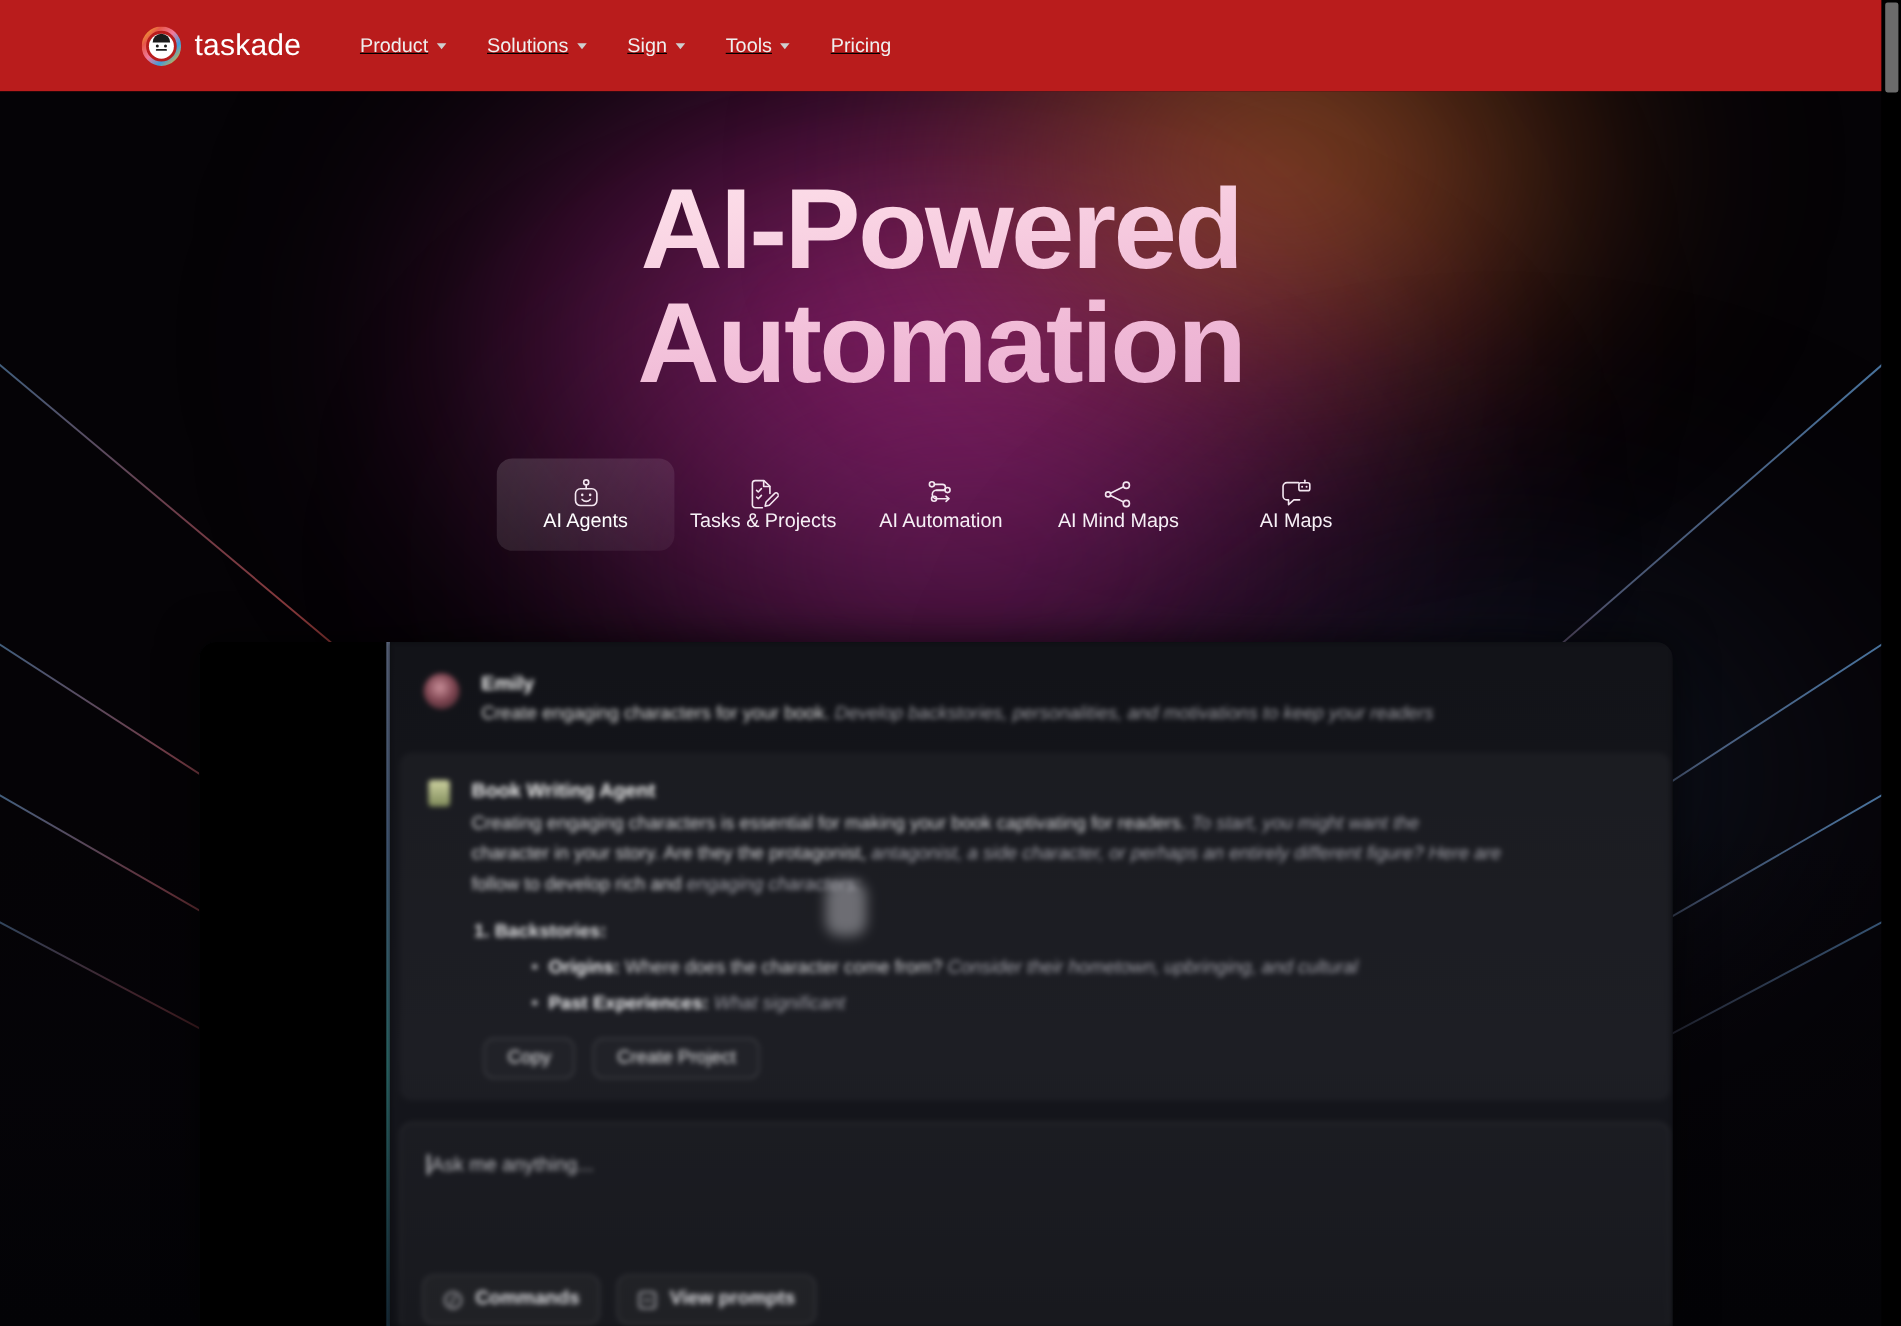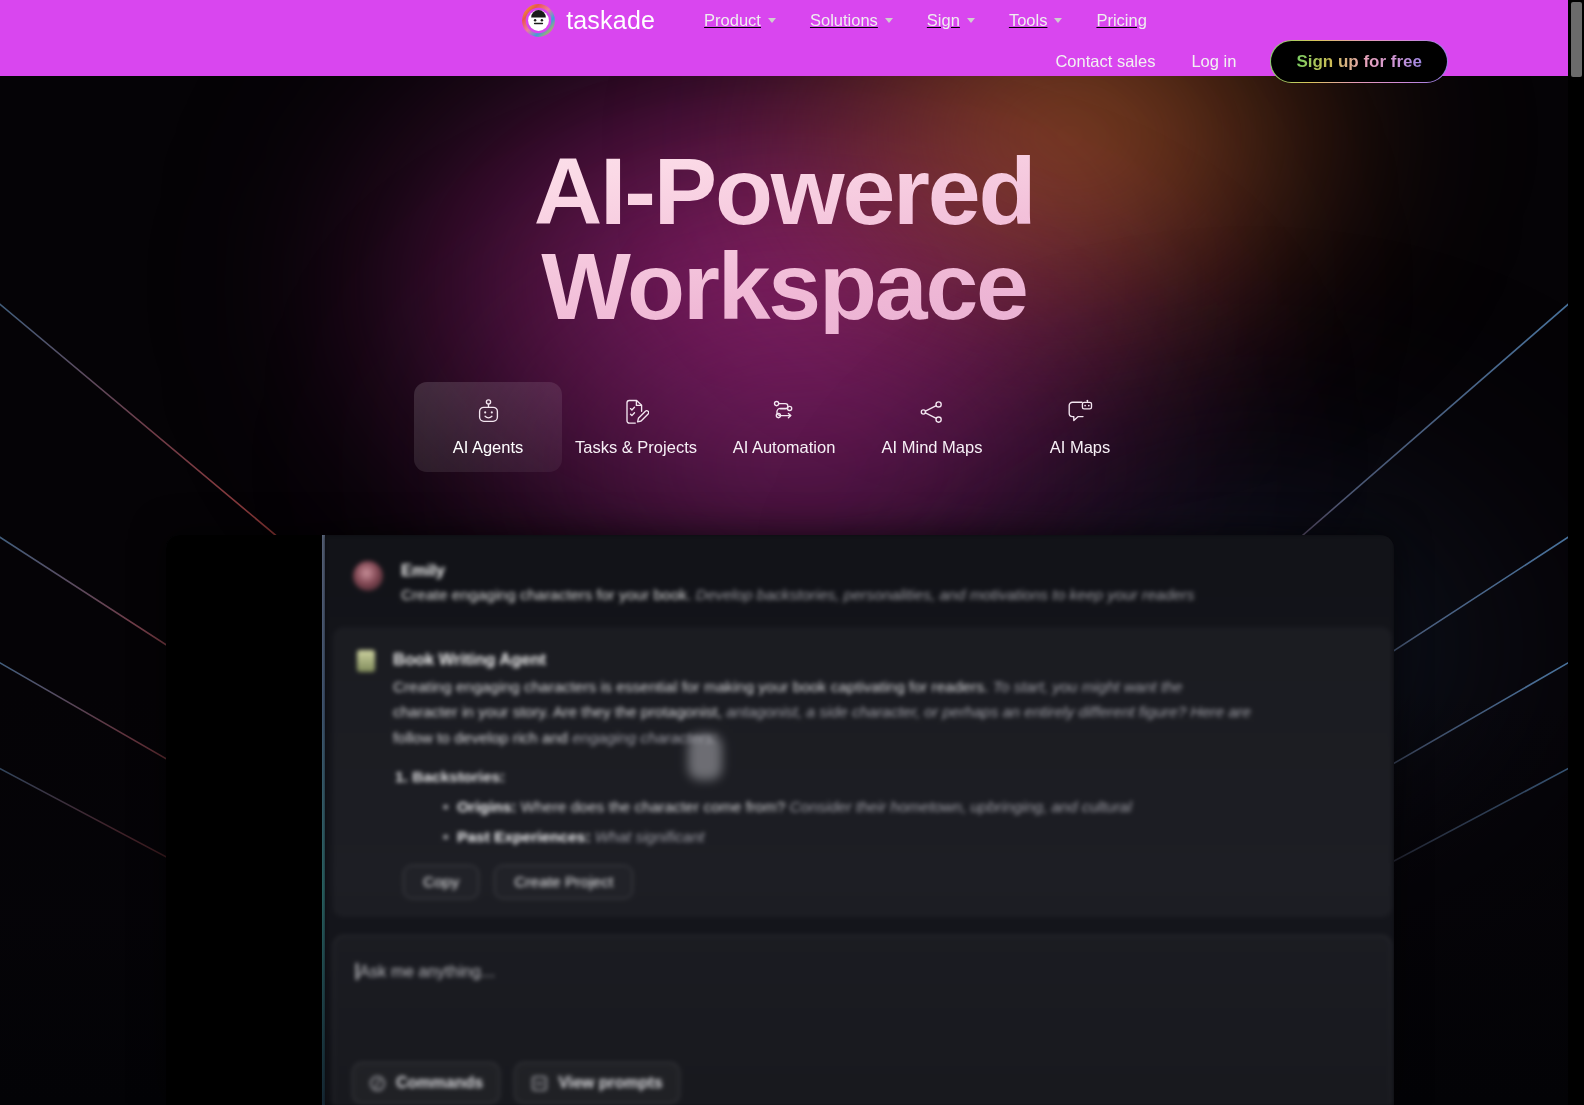--- a/index.html
+++ b/index.html
@@ -37,21 +37,21 @@
     position:absolute; left:0; bottom:0; width:100%; height:420px;
     background:linear-gradient(to bottom, rgba(5,3,6,0) 0%, rgba(5,4,8,0.75) 55%, rgba(3,3,6,1) 100%);
   }
 
   
   .grid-svg { position:absolute; left:0; top:0; width:1568px; height:1029px; }
 
   
   .navbar {
     position:absolute; left:0; top:0; width:1568px; height:76px;
-    display:flex; align-items:center; background:#d946ef; z-index:40;flex-direction:column;
+    display:flex; align-items:center; background:#b91c1c; z-index:40;
   }
   .nav-left { display:flex; align-items:center; margin-left:118px; }
   .logo { display:flex; align-items:center; gap:11px; margin-right:32px; }
   .logo-mark { width:33px; height:33px; position:relative; }
   .logo-text { font-size:25px; color:#fff; letter-spacing:0.2px; font-weight:400; }
   .nav-links { display:flex; align-items:center; gap:0px;text-decoration:underline; }
   .nav-item {
     display:flex; align-items:center; gap:7px;
     padding:0 17px; height:40px; color:#efefef; font-size:16.5px; cursor:pointer;
   }
@@ -78,21 +78,21 @@
     margin-top:56px; font-size:95px; line-height:1.0; font-weight:700; letter-spacing:-2.2px;
     background:linear-gradient(170deg,#fdf0f5 0%,#fbd9e6 30%,#f0b9d6 62%,#e2a5cf 100%);
     -webkit-background-clip:text; background-clip:text; color:transparent;
   }
   .hero-title .l2 { display:block; }
 
   
   .feature-tabs { margin-top:48px; display:flex; justify-content:center; align-items:stretch; gap:0px; }
   .f-tab {
     width:148px; padding:17px 24px 15px; border-radius:13px;
-    display:flex; flex-direction:column; align-items:center; gap:13px; cursor:pointer;
+    display:flex; flex-direction:column; align-items:center; cursor:pointer;
   }
   .f-tab.active { background:linear-gradient(150deg, rgba(255,255,255,0.14), rgba(255,255,255,0.05)); }
   .f-icon { height:26px; display:flex; align-items:center; justify-content:center; color:#f3e6f0; }
   .f-label { font-size:16.5px; color:#f7f0f6; white-space:nowrap; }
   .f-tab.active .f-label { color:#ffffff; }
 
   
   .app-preview {
     position:absolute; left:166px; top:535px; width:1228px; height:570px;
     border-radius:14px 14px 0 0; overflow:hidden;
@@ -252,33 +252,26 @@
         <div class="nav-item">
           <span>Tools</span>
           <span class="caret"></span>
         </div>
         <div class="nav-item">
           <span>Pricing</span>
         </div>
       </div>
     </div>
 
-    <div class="nav-right">
-      <div class="nav-plain">Contact sales</div>
-      <div class="nav-plain">Log in</div>
-      <div class="signup-btn">
-        <span>Sign up for free</span>
-      </div>
-    </div>
   </div>
 
   <div class="hero-content">
     <h1 class="hero-title">
       <span>AI-Powered</span>
-      <span class="l2">Workspace</span>
+      <span class="l2">Automation</span>
     </h1>
 
     <div class="feature-tabs">
 
       <div class="f-tab active">
         <div class="f-icon">
           <svg width="25" height="27" viewBox="0 0 25 27" fill="none" stroke="currentColor" stroke-width="1.35" stroke-linecap="round" stroke-linejoin="round">
             <circle cx="12.5" cy="3" r="2.1"></circle>
             <path d="M12.5 5.1v3.2"></path>
             <rect x="3.6" y="8.3" width="17.8" height="14" rx="4.2"></rect>

